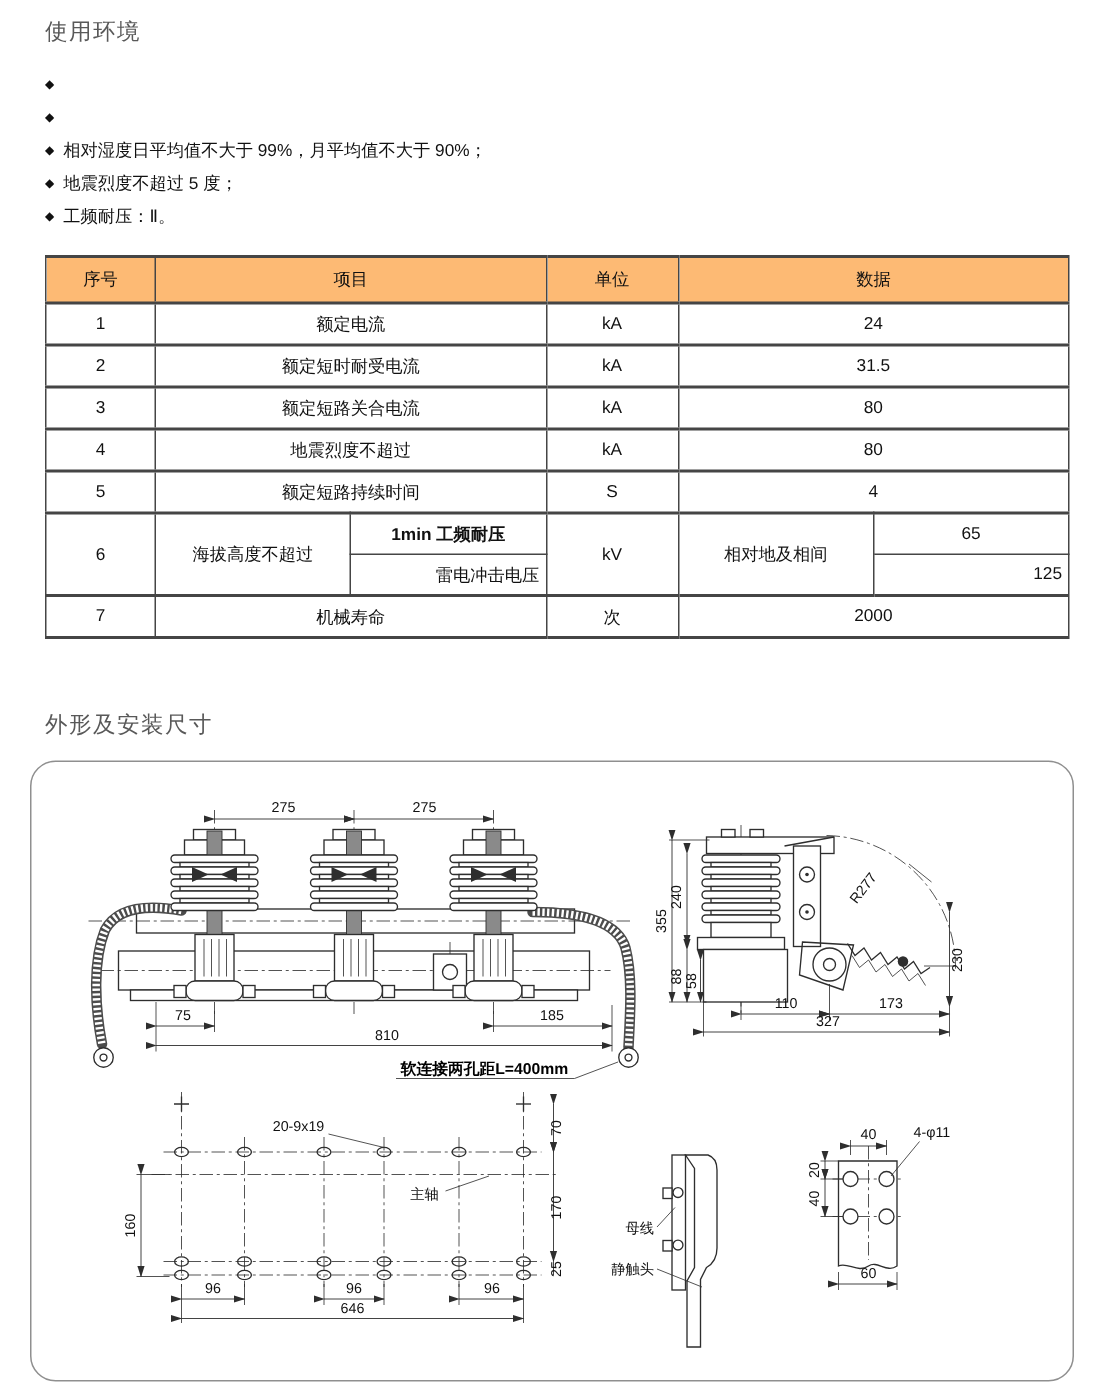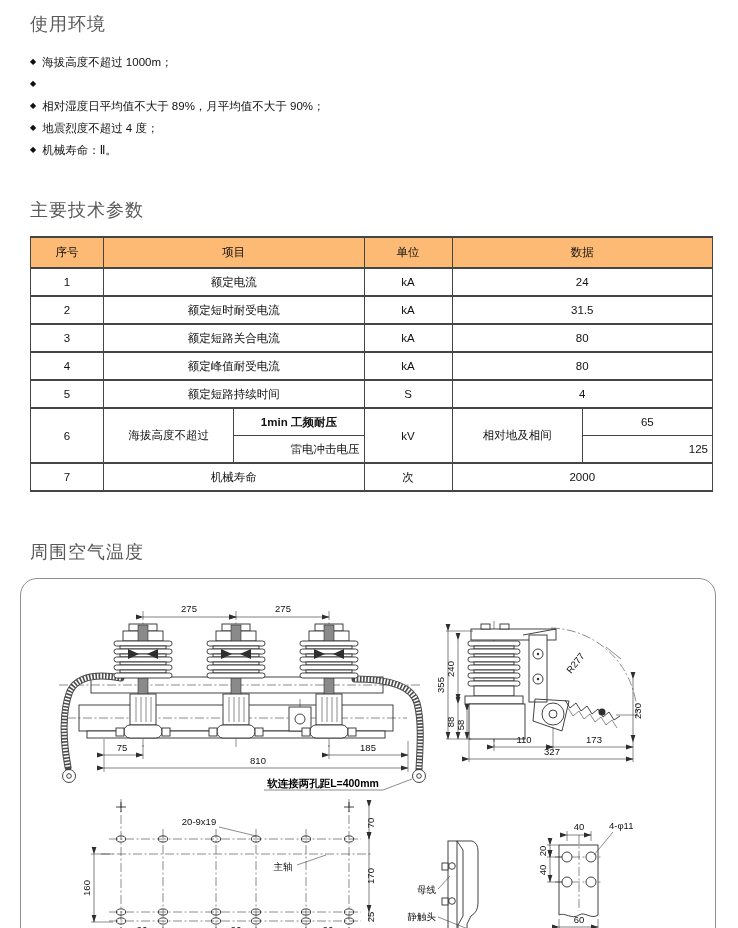--- a/index.html
+++ b/index.html
@@ -3,21 +3,21 @@
 <meta charset="utf-8">
 <style>
   html,body{margin:0;padding:0;background:#fff;}
   body{
     width:738px;height:928px;position:relative;overflow:hidden;
     font-family:"Liberation Sans","DejaVu Sans",sans-serif;
     color:#1c1c1c;
   }
   .page{padding:2px 25px 0 30px;}
   .sec-heading{
-    font-size:18px;font-weight:400;color:#595959;
+    font-size:15px;font-weight:400;color:#595959;
     margin:0;letter-spacing:1px;
   }
   .h1{margin-top:10px;}
   .h2{margin-top:37px;}
   .h3{margin-top:48px;}
   .env-list{list-style:none;margin:15px 0 0 0;padding:0;}
   .env-list li{
     font-size:11.5px;line-height:22px;color:#111;
     display:flex;align-items:center;
   }
@@ -58,40 +58,38 @@
 </head>
 <body>
 
 <div class="page">
 
   <h2 class="sec-heading h1">使用环境</h2>
 
   <ul class="env-list">
     <li>
         <span class="bullet">◆</span>
-        <span>海拔高度不超过 1000m；</span>
       </li>
     <li>
         <span class="bullet">◆</span>
       </li>
     <li>
         <span class="bullet">◆</span>
-        <span>相对湿度日平均值不大于 89%，月平均值不大于 90%；</span>
+        <span>相对湿度日平均值不大于 99%，月平均值不大于 90%；</span>
       </li>
     <li>
         <span class="bullet">◆</span>
-        <span>地震烈度不超过 4 度；</span>
+        <span>地震烈度不超过 5 度；</span>
       </li>
     <li>
         <span class="bullet">◆</span>
-        <span>机械寿命：Ⅱ。</span>
+        <span>工频耐压：Ⅱ。</span>
       </li>
   </ul>
 
-  <h2 class="sec-heading h2">主要技术参数</h2>
 
   <table class="params">
     <tbody>
         <tr class="head">
       <td class="c-no">序号</td>
       <td colspan="2">项目</td>
       <td class="c-un">单位</td>
       <td colspan="2">数据</td>
     </tr>
     <tr>
@@ -107,21 +105,21 @@
       <td colspan="2">31.5</td>
     </tr>
     <tr>
       <td>3</td>
       <td colspan="2">额定短路关合电流</td>
       <td>kA</td>
       <td colspan="2">80</td>
     </tr>
     <tr>
       <td>4</td>
-      <td colspan="2">额定峰值耐受电流</td>
+      <td colspan="2">地震烈度不超过</td>
       <td>kA</td>
       <td colspan="2">80</td>
     </tr>
     <tr>
       <td>5</td>
       <td colspan="2">额定短路持续时间</td>
       <td>S</td>
       <td colspan="2">4</td>
     </tr>
     <tr>
@@ -138,21 +136,21 @@
     </tr>
     <tr>
       <td>7</td>
       <td colspan="2">机械寿命</td>
       <td>次</td>
       <td colspan="2">2000</td>
     </tr>
   </tbody>
     </table>
 
-  <h2 class="sec-heading h3">周围空气温度</h2>
+  <h2 class="sec-heading h3">外形及安装尺寸</h2>
 
   <div class="drawing-box">
   <svg width="694" height="412" viewBox="0 0 694 412">
     <defs>
       <marker id="arw" markerWidth="8" markerHeight="6" refX="7" refY="3" orient="auto" markerUnits="userSpaceOnUse">
         <path d="M0,0.6 L7.5,3 L0,5.4 z" fill="#2e2e2e"></path>
       </marker>
       <g id="phase">
         <line class="cl" x1="0" y1="32" x2="0" y2="168"></line>
         <rect class="lnf" x="-14" y="45" width="28" height="7"></rect>

